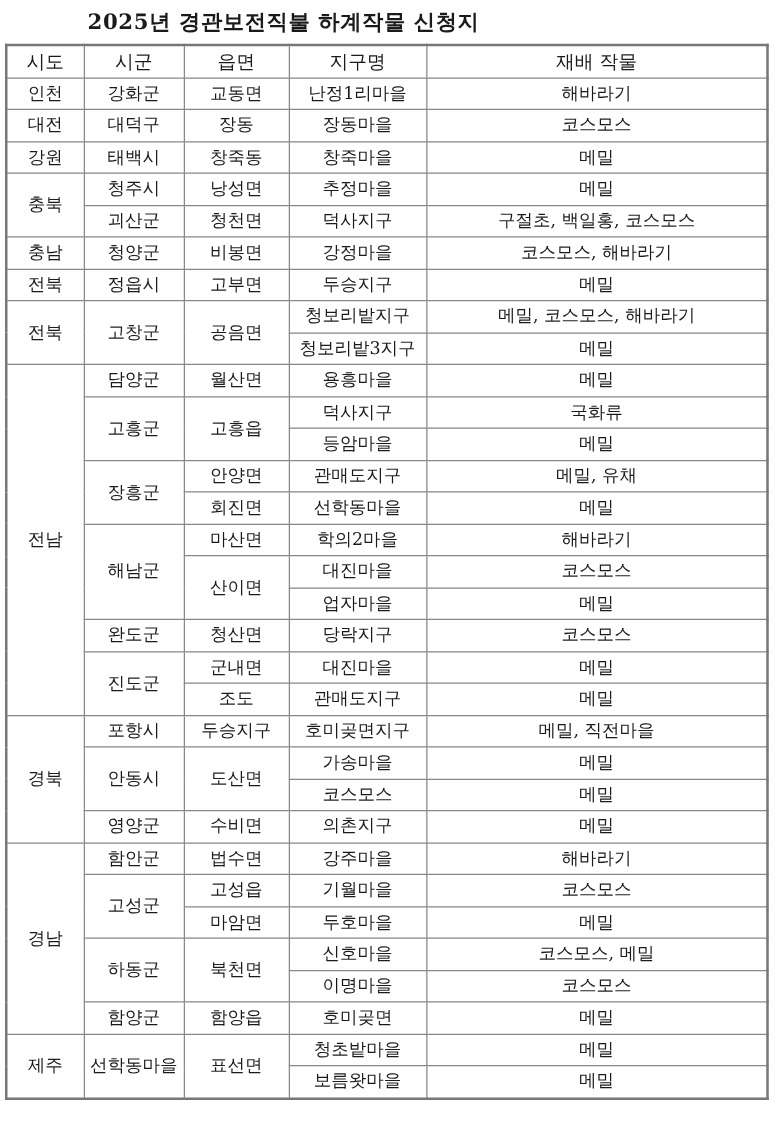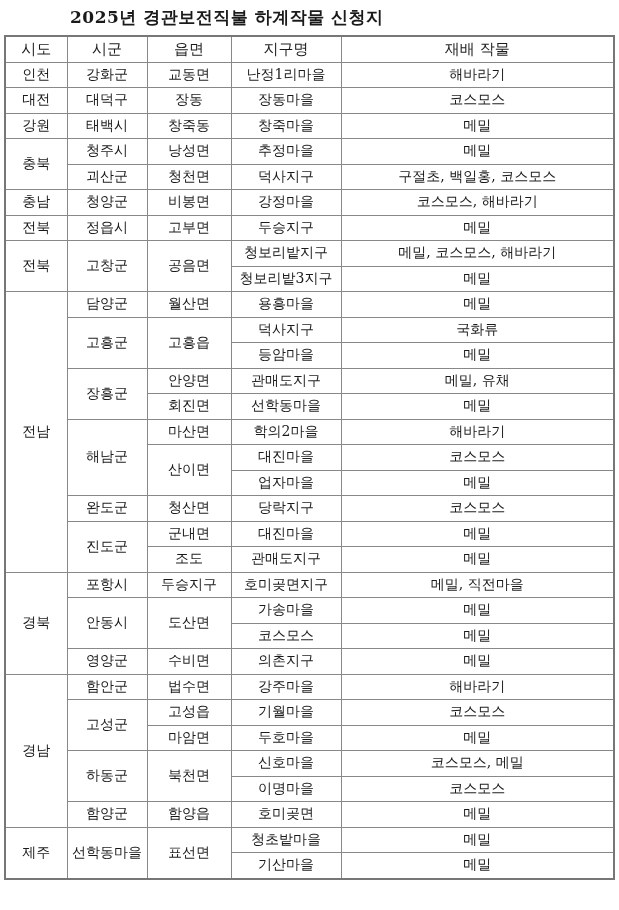--- a/index.html
+++ b/index.html
@@ -229,17 +229,17 @@
     </tr>
 
     <tr>
       <td rowspan="2">제주</td>
       <td rowspan="2">선학동마을</td>
       <td rowspan="2">표선면</td>
       <td>청초밭마을</td>
       <td>메밀</td>
     </tr>
     <tr>
-      <td>기산마을</td>
+      <td>보름왓마을</td>
       <td>메밀</td>
     </tr>
   </tbody>
 </table>
 
 </body></html>

